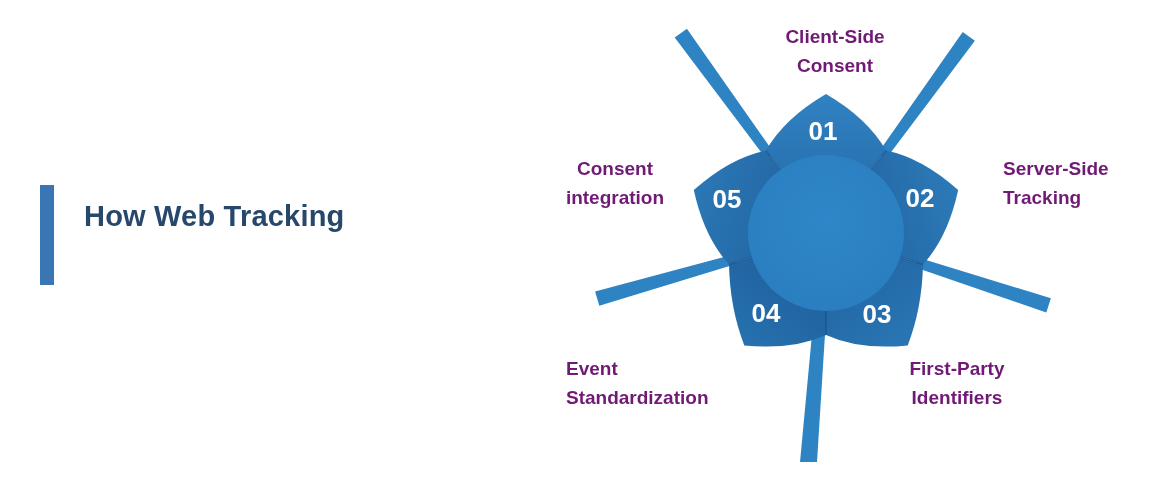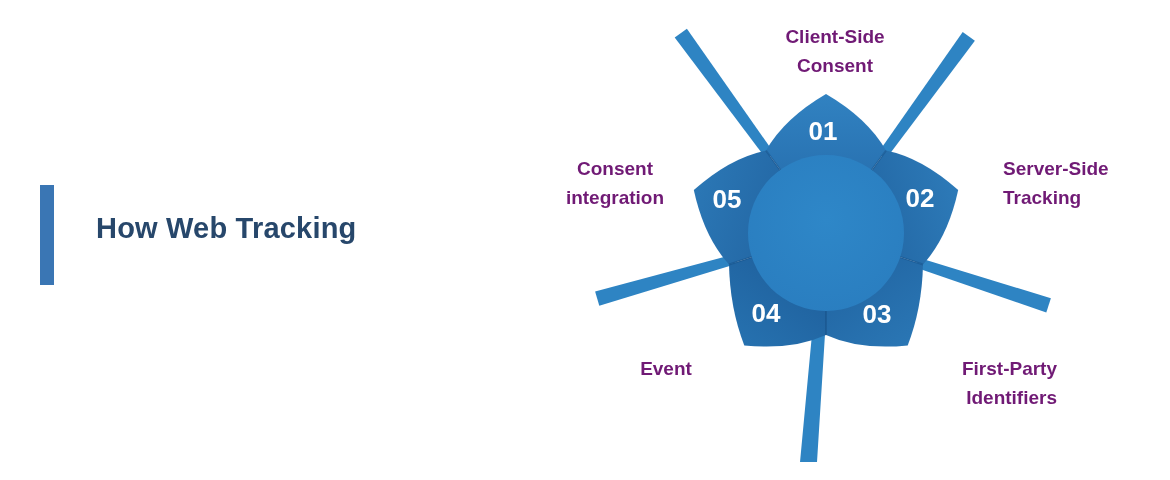--- a/index.html
+++ b/index.html
@@ -14,21 +14,21 @@
   
   .accent-bar {
     position: absolute;
     left: 40px; top: 185px;
     width: 14px; height: 100px;
     background: #3a76b4;
   }
   .title {
     position: absolute;
     left: 80px; top: 192px;
-    margin: 16px;
+    margin: 4px;
     font-size: 29px;
     line-height: 40px;
     font-weight: 700;
     letter-spacing: 0.2px;
     color: #27476b;
   }
   
   .diagram-svg { position: absolute; left: 0; top: 0; }
   .petal-number {
     font-family: "Liberation Sans", "DejaVu Sans", sans-serif;
@@ -38,22 +38,22 @@
   }
   .petal-label {
     position: absolute;
     font-size: 19px;
     line-height: 29px;
     font-weight: 700;
     color: #701a75;
   }
   .label-top          { left: 745px; top: 22px;  width: 180px; text-align: center; }
   .label-right        { left: 1003px; top: 154px; width: 180px; text-align: left;   }
-  .label-bottom-right { left: 857px; top: 354px; width: 200px; text-align: right;   }
-  .label-bottom-left  { left: 566px; top: 354px; width: 200px; text-align: center;  }
+  .label-bottom-right { left: 857px; top: 354px; width: 200px; text-align: center;   }
+  .label-bottom-left  { left: 566px; top: 354px; width: 200px; text-align: left;  }
   .label-left         { left: 540px; top: 154px; width: 150px; text-align: center;  }
 </style>
 </head>
 <body>
 
 <div class="canvas">
 
   <div>
     <div class="accent-bar"></div>
     <h1 class="title"><span>How Web Tracking</span><br></h1>
@@ -121,17 +121,17 @@
       <text class="petal-number" x="727" y="208">05</text>
     </g>
   </svg>
 
   <div class="petal-label label-top"><span>Client-Side</span><br><span>Consent</span></div>
 
   <div class="petal-label label-right"><span>Server-Side</span><br><span>Tracking</span></div>
 
   <div class="petal-label label-bottom-right"><span>First-Party</span><br><span>Identifiers</span></div>
 
-  <div class="petal-label label-bottom-left"><span>Event</span><br></div>
+  <div class="petal-label label-bottom-left"><span>Event</span><br><span>Standardization</span></div>
 
   <div class="petal-label label-left"><span>Consent</span><br><span>integration</span></div>
 
 </div>
 
 </body></html>

